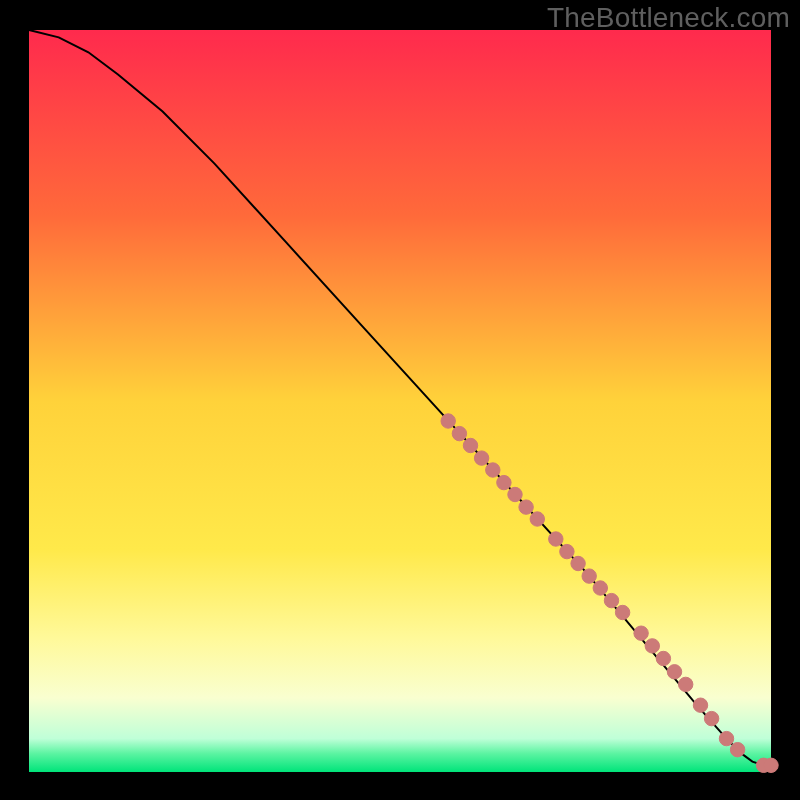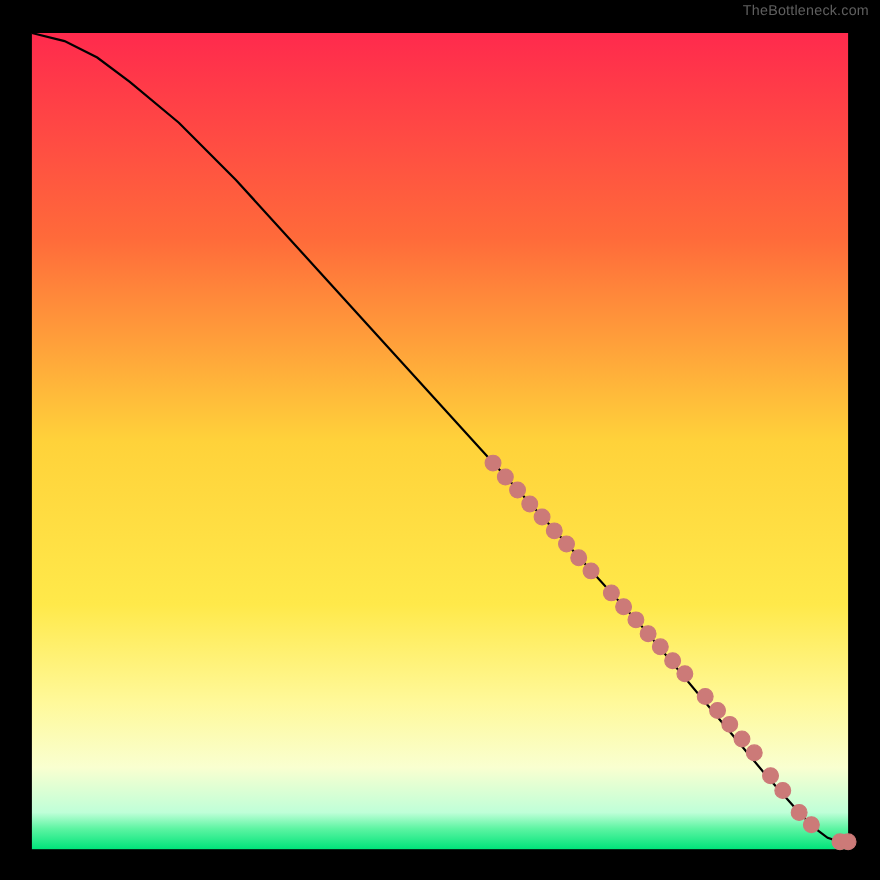--- a/index.html
+++ b/index.html
@@ -17,21 +17,21 @@
     top: 0;
     width: 800px;
     height: 800px;
     background: #000;
   }
   .watermark {
     position: absolute;
     top: 2px;
     right: 10px;
     color: #5f5f5f;
-    font-size: 13px;
+    font-size: 28px;
     font-weight: 500;
     letter-spacing: 0.2px;
   }
   svg {
     position: absolute;
     left: 0;
     top: 0;
   }
 </style>
 </head>

